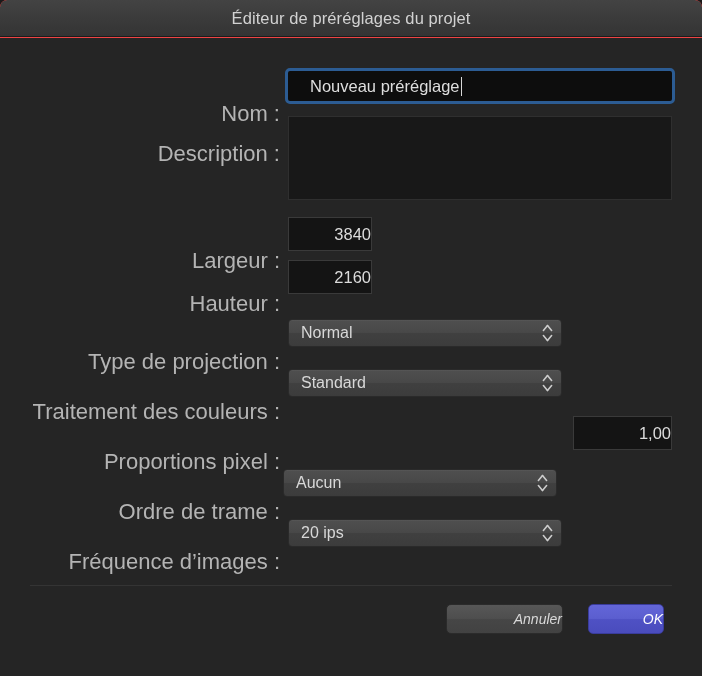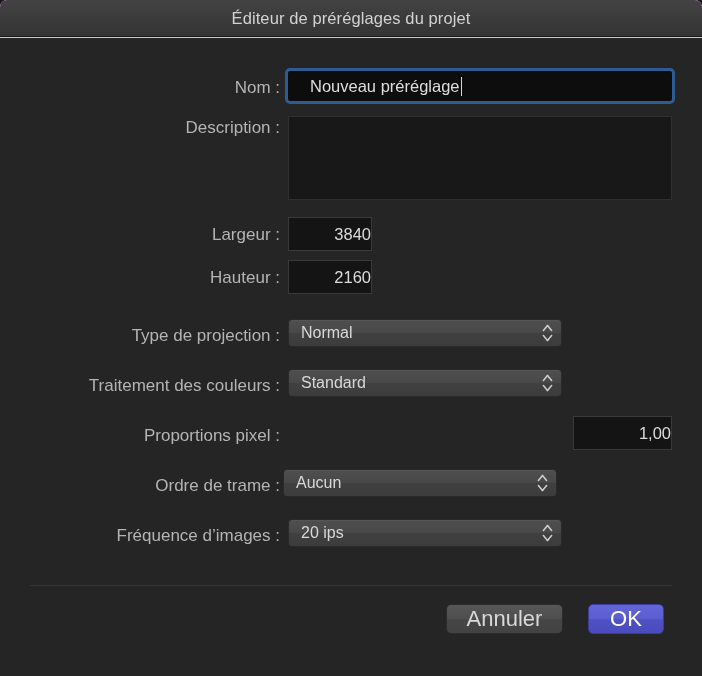--- a/index.html
+++ b/index.html
@@ -13,21 +13,21 @@
     overflow: hidden;
     font-family: "Liberation Sans", sans-serif;
     -webkit-font-smoothing: antialiased;
   }
 
   .window {
     position: absolute;
     left: 0; top: 0;
     width: 702px;
     height: 676px;
-    background: #f0abfc;
+    background: #ef4444;
     border-radius: 7px 7px 0 0;
     overflow: hidden;
     box-sizing: border-box;
   }
 
   
   .titlebar {
     position: absolute;
     left: 0; top: 0;
     width: 702px;
@@ -53,23 +53,24 @@
     width: 702px;
     height: 638px;
     background: #252525;
   }
 
   .label {
     position: absolute;
     right: 0;
     width: 280px;
     text-align: right;
-    font-size: 17px;
+    font-size: 22px;
     color: #b4b4b4;
     white-space: nowrap;
+    margin-top: 23px;
   }
 
   
   .focusring {
     position: absolute;
     border: 3px solid #2c5c93;
     border-radius: 5px;
     box-sizing: border-box;
     background: #0d0d0d;
   }
@@ -154,22 +155,23 @@
   }
 
   
   .btn {
     position: absolute;
     height: 30px;
     border-radius: 5px;
     box-sizing: border-box;
     display: flex;
     align-items: center;
-    justify-content: center;
-    font-size: 22px;
+    justify-content: flex-end;
+    font-size: 14px;
+    font-style: italic;
   }
   .btn-cancel {
     background: linear-gradient(to bottom, #575757 0%, #4e4e4e 48%, #464646 52%, #424242 100%);
     border: 1px solid #2b2b2b;
     color: #d9d9d9;
   }
   .btn-ok {
     background: linear-gradient(to bottom, #6366d8 0%, #5b5ecf 48%, #4f51c4 52%, #4a4cbd 100%);
     border: 1px solid #3a3c9c;
     color: #ffffff;

